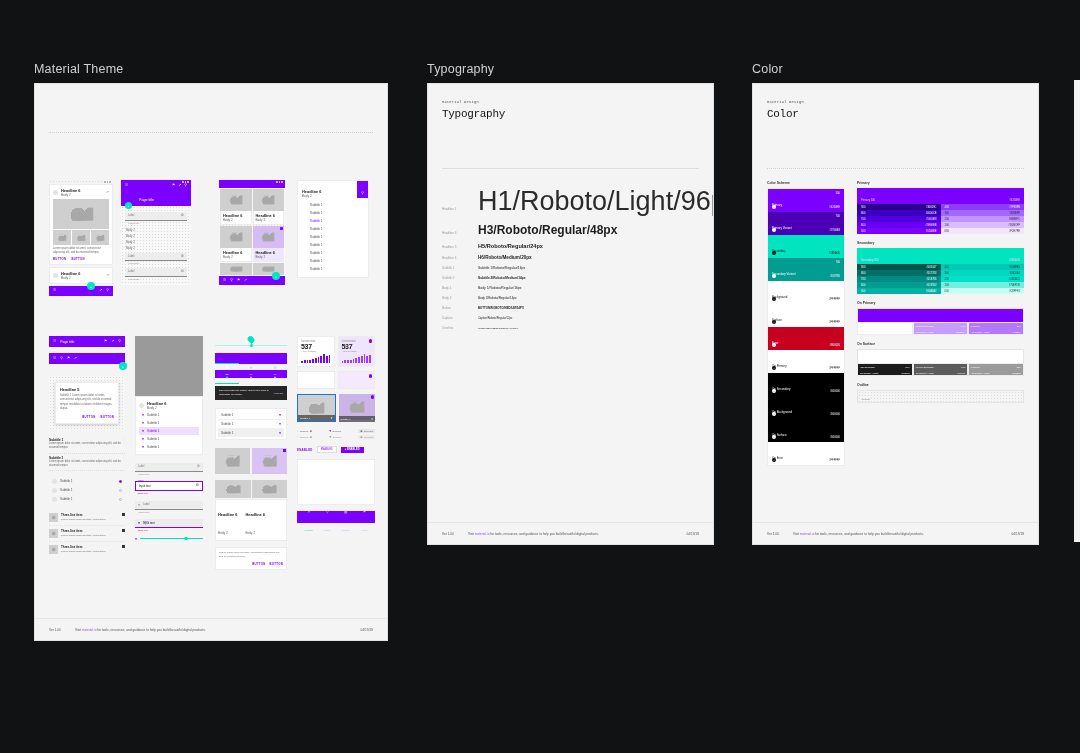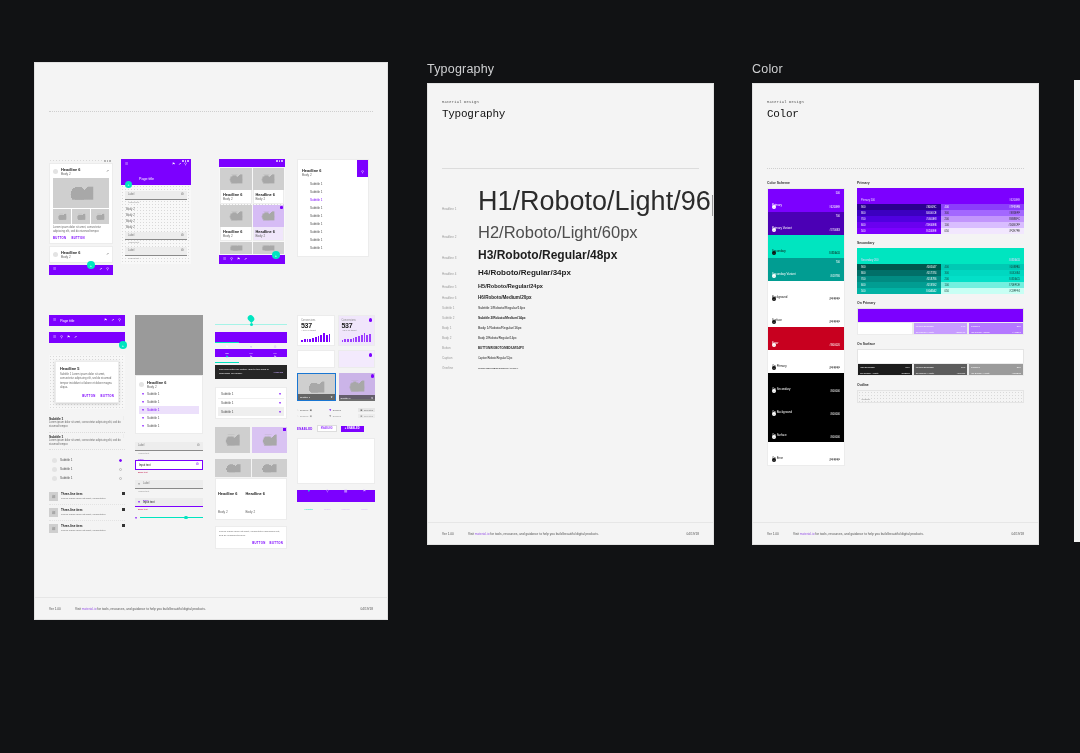--- a/index.html
+++ b/index.html
@@ -85,20 +85,21 @@
   .sw .k{ position:absolute; right:4px; top:3px; font-size:2.6px; }
   .sw .h{ position:absolute; right:4px; bottom:3px; font-size:2.6px; }
   .sw .badge{ position:absolute; left:4px; bottom:3px; width:4px;height:4px;border-radius:50%;
      display:flex;align-items:center;justify-content:center;font-size:2.4px; }
   .pal-row{ display:flex; justify-content:space-between; padding:1.5px 4px; font-size:2.6px; }
 </style>
 </head>
 <body>
 
 <div class="panel" style="left:34px; top:62px;">
+  <div class="panel-title">Material Theme</div>
   <div class="sheet" style="width:354px; height:558px;">
 
     <div class="rule" style="margin-top:48px;"></div>
 
     <div style="position:absolute; left:14px; top:96px;">
 
       <div class="device" style="width:64px;">
         <div class="statusbar dark dot">
             <i></i>
             <i></i>
@@ -650,30 +651,22 @@
       <div class="sheet-h1">Typography</div>
     </div>
     <div class="rule solid" style="margin-top:48px;"></div>
 
     <div id="ty-list" style="padding:14px 14px 0 14px;">
         <div class="ty-row">
           <span class="ty-tag">Headline 1</span>
           <span class="ty-s" style="font-size: 27px; font-weight: 300; color: rgb(43, 43, 43);">H1/Roboto/Light/96px</span>
         </div>
         <div class="ty-row">
-          <span class="ty-tag">Headline 2</span>
-          <span class="ty-s" style="font-size: 16.5px; font-weight: 300; color: rgb(77, 77, 77);">H2/Roboto/Light/60px</span>
-        </div>
-        <div class="ty-row">
           <span class="ty-tag">Headline 3</span>
           <span class="ty-s" style="font-size: 12px; font-weight: 700; color: rgb(29, 29, 29);">H3/Roboto/Regular/48px</span>
-        </div>
-        <div class="ty-row">
-          <span class="ty-tag">Headline 4</span>
-          <span class="ty-s" style="font-size: 8px; font-weight: 700; color: rgb(29, 29, 29);">H4/Roboto/Regular/34px</span>
         </div>
         <div class="ty-row">
           <span class="ty-tag">Headline 5</span>
           <span class="ty-s" style="font-size: 5.6px; font-weight: 700; color: rgb(29, 29, 29);">H5/Roboto/Regular/24px</span>
         </div>
         <div class="ty-row">
           <span class="ty-tag">Headline 6</span>
           <span class="ty-s" style="font-size: 4.6px; font-weight: 700; color: rgb(29, 29, 29);">H6/Roboto/Medium/20px</span>
         </div>
         <div class="ty-row">

